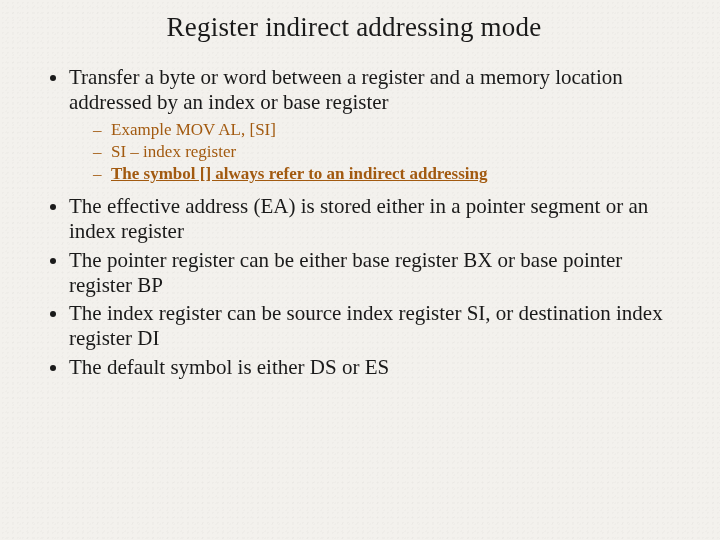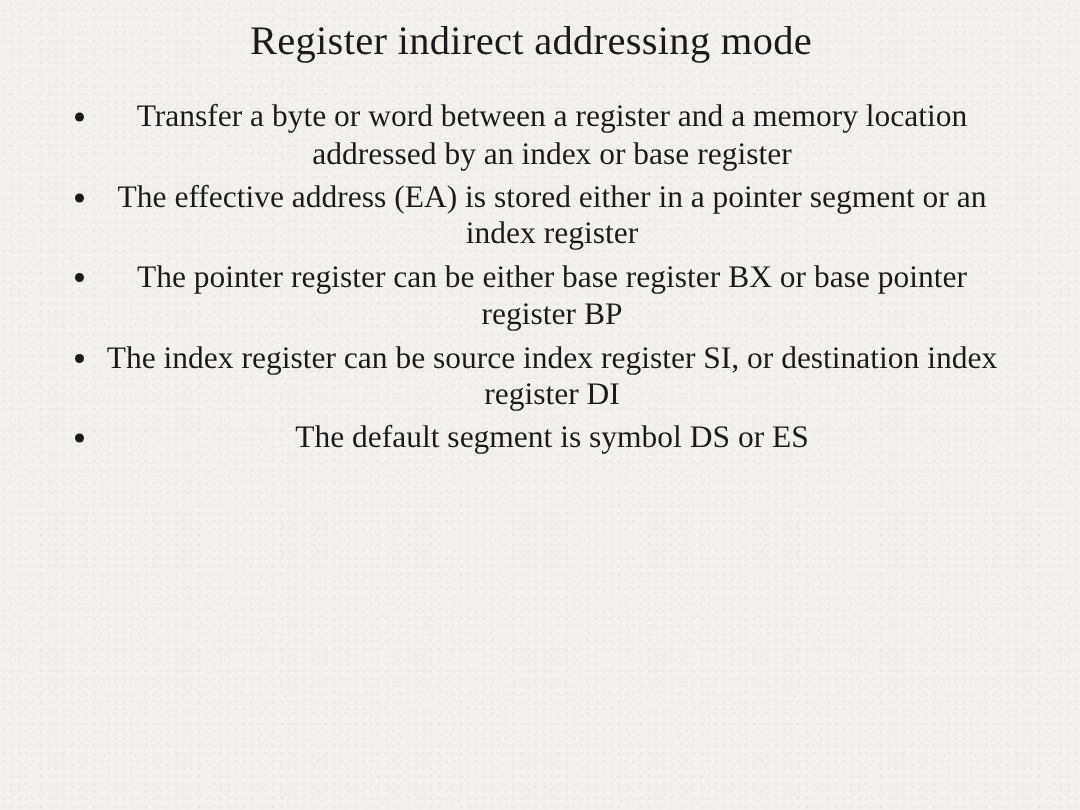--- a/index.html
+++ b/index.html
@@ -37,21 +37,20 @@
     text-align: center;
     margin: 2px 0 22px 0;
     letter-spacing: 0.2px;
   }
   ul.l1 {
     list-style: disc;
     margin: 13px;
     padding-left: 28px;
     font-size: 21px;
     line-height: 1.18;
-    text-align: center;
   }
   ul.l1 > li {
     margin: 0 0 4px 0;
   }
   ul.l2 {
     list-style: none;
     margin: 4px 0 10px 0;
     padding-left: 28px;
     font-size: 17px;
     line-height: 1.25;
@@ -73,19 +72,24 @@
 </style>
 </head>
 <body>
 
 <div class="slide">
   <h1 class="title">Register indirect addressing mode</h1>
 
   <ul class="l1">
     <li>
       <span>Transfer a byte or word between a register and a memory location addressed by an index or base register</span>
+      <ul class="l2">
+        <li><span>Example MOV AL, [SI]</span></li>
+        <li><span>SI – index register</span></li>
+        <li><span class="ub">The symbol [] always refer to an indirect addressing</span></li>
+      </ul>
     </li>
     <li><span>The effective address (EA) is stored either in a pointer segment or an index register</span></li>
     <li><span>The pointer register can be either base register BX or base pointer register BP</span></li>
     <li><span>The index register can be source index register SI, or destination index register DI</span></li>
-    <li><span>The default segment is symbol DS or ES</span></li>
+    <li><span>The default symbol is either DS or ES</span></li>
   </ul>
 </div>
 
 </body></html>

